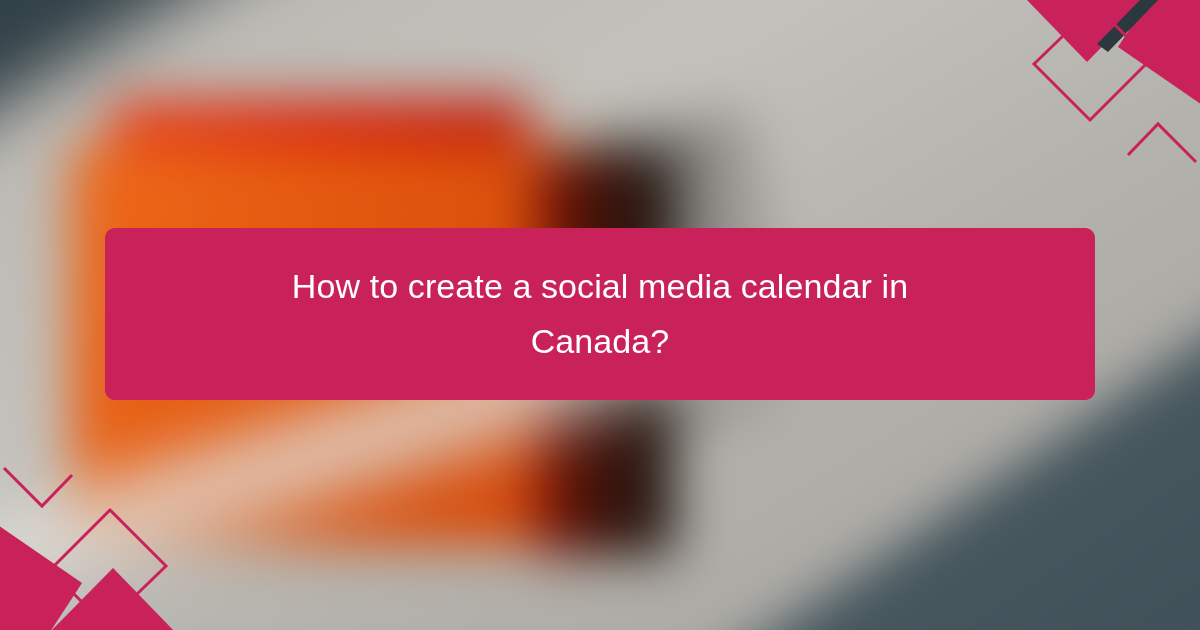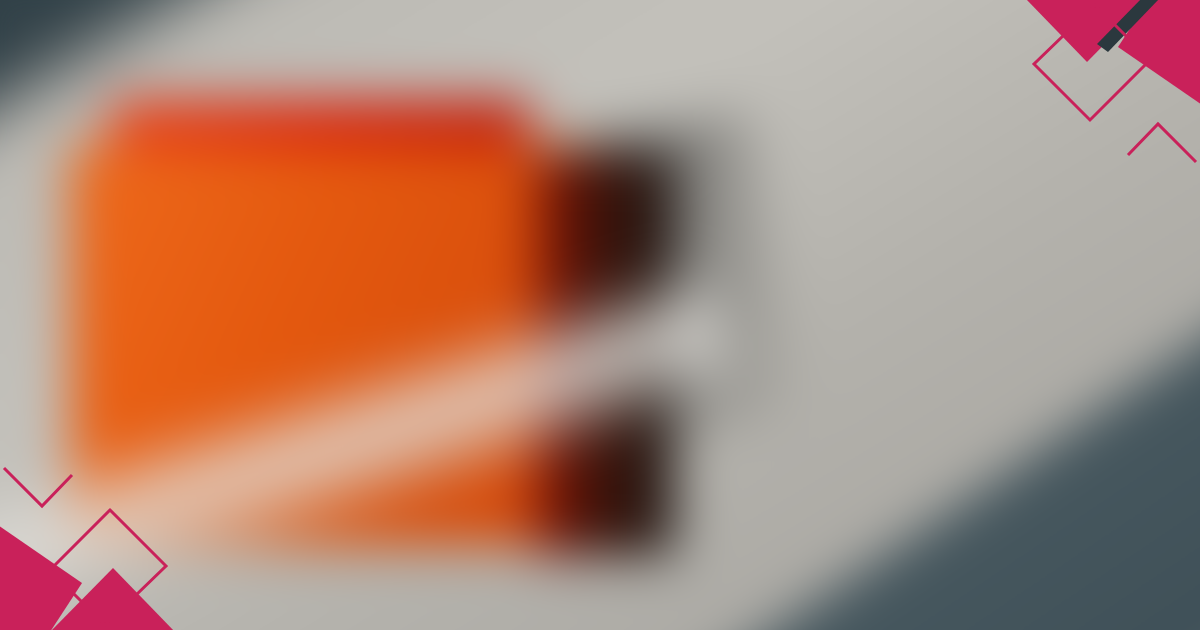--- a/index.html
+++ b/index.html
@@ -209,14 +209,80 @@
     <svg viewBox="0 0 200 170" width="200" height="170" aria-hidden="true">
       <g transform="translate(200,170) rotate(180)">
         <polygon points="25,-2 150,-2 87,62" fill="#C9215A"></polygon>
         <polygon points="150,-2 202,-2 202,105 118,47" fill="#C9215A"></polygon>
         <polygon points="34,64 90,120 150,60 95,5" fill="none" stroke="#C9215A" stroke-width="3"></polygon>
         <polyline points="128,155 158,124 196,162" fill="none" stroke="#C9215A" stroke-width="3"></polyline>
       </g>
     </svg>
   </div>
 
+  <div class="ribbon-wrap">
+    <svg class="ribbon-svg" viewBox="0 0 994 176" preserveAspectRatio="none" aria-hidden="true">
+      <path d="M 2,14
+               Q 2,2 14,2
+               L 980,2
+               Q 992,2 992,14
+               L 992,162
+               Q 992,174 980,174
+               L 14,174
+               Q 2,174 2,162
+               L 2,14
+               Z" fill="#C9215A"></path>
+
+      <path d="M -4,-4 L 4,-4 L 96,86 L 4,180 L -4,180 Z" fill="none"></path>
+      <path d="M 0,0 L 10,0 L 96,80 L 96,96 L 10,176 L 0,176 Z" fill="none"></path>
+    </svg>
+
+    <svg class="ribbon-svg" viewBox="0 0 994 176" preserveAspectRatio="none" style="position:absolute;left:0;top:0;" aria-hidden="true">
+      <defs>
+        <clipPath id="ribbonClip" clipPathUnits="userSpaceOnUse">
+          <path d="M 0,6
+                   L 88,80 Q 94,88 88,96
+                   L 0,170
+                   L 0,176 L 994,176 L 994,170
+                   L 906,96 Q 900,88 906,80
+                   L 994,6 L 994,0 L 0,0 Z"></path>
+        </clipPath>
+      </defs>
+
+    </svg>
+
+    <svg class="ribbon-svg" viewBox="0 0 994 176" preserveAspectRatio="none" style="position:absolute;left:0;top:0;" aria-hidden="true">
+      <path d="M 12,1
+               L 120,1
+               L 120,1
+               L 120,175
+               L 12,175
+               Q 1,175 1,164
+               L 1,12
+               Q 1,1 12,1 Z" fill="none"></path>
+    </svg>
+
+    <svg class="ribbon-svg" viewBox="0 0 994 176" preserveAspectRatio="none" style="position:absolute;left:0;top:0;" aria-hidden="true">
+      <path d="M 14,2
+               Q 2,2 2,14
+               L 2,30
+               L 86,80
+               Q 94,88 86,96
+               L 2,146
+               L 2,162
+               Q 2,174 14,174
+               L 980,174
+               Q 992,174 992,162
+               L 992,146
+               L 908,96
+               Q 900,88 908,80
+               L 992,30
+               L 992,14
+               Q 992,2 980,2
+               Z" fill="#C9215A"></path>
+    </svg>
+
+    <div class="ribbon-text">
+      <h1 class="ribbon-title">How to create a social media calendar in Canada?</h1>
+    </div>
+  </div>
 
 </div>
 
 </body></html>

